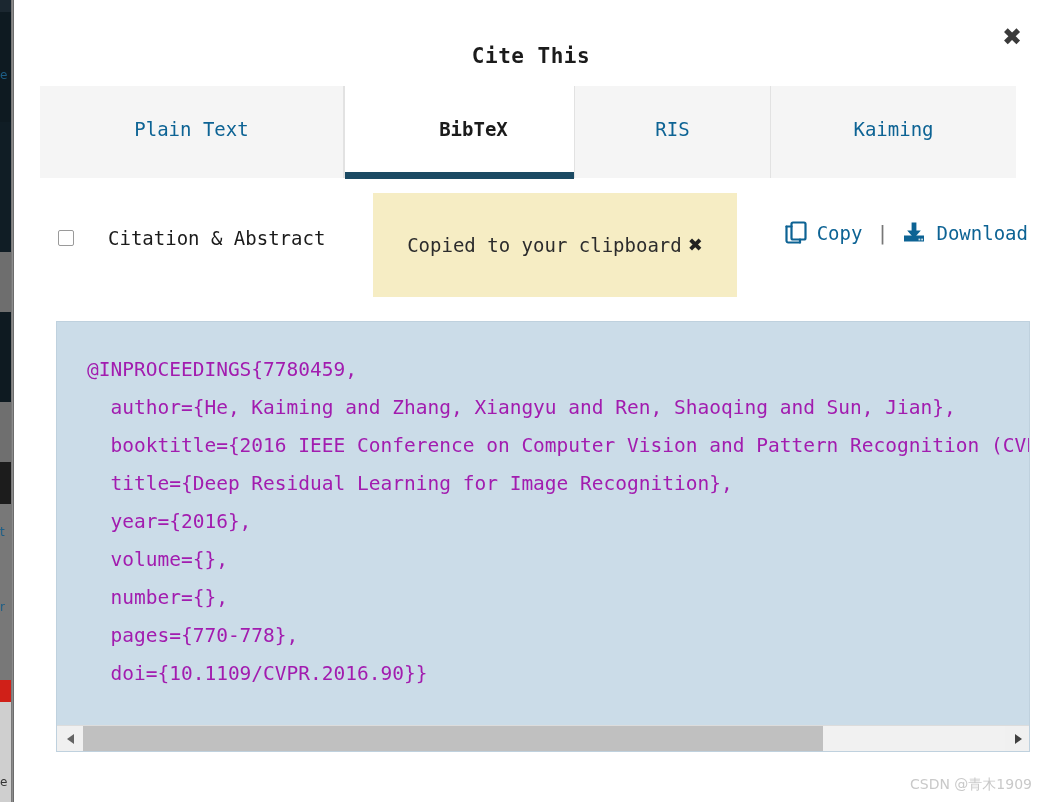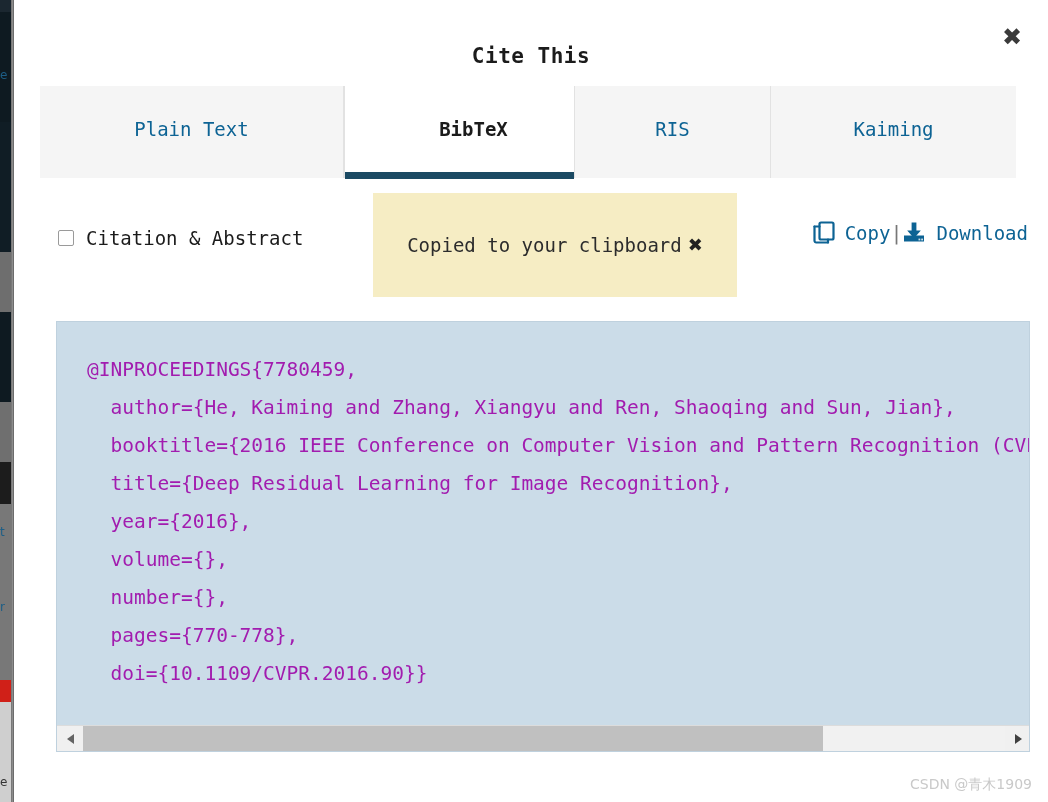--- a/index.html
+++ b/index.html
@@ -96,41 +96,41 @@
     position: absolute; left: 18px; top: 42px;
     display: flex; align-items: center; gap: 12px;
     cursor: pointer;
   }
   .cb {
     width: 16px; height: 16px;
     border: 1px solid #9a9a9a; border-radius: 2px;
     background: #fff; display: inline-block;
   }
   #citation-abstract-label {
-    font-size: 19px; color: #1b1b1b;
+    font-size: 19px; color: #1b1b1b; margin-left: 22px;
   }
 
   #copy-toast {
     position: absolute; left: 333px; top: 8px;
     width: 364px; height: 104px;
     background: #f6edc4;
     display: flex; flex-direction: row;
     align-items: center; justify-content: center;
     gap: 6px;
   }
   #copy-toast-text { font-size: 19px; color: #2c2c2c; }
   #copy-toast-close {
     font-size: 18px; color: #222; cursor: pointer; line-height: 1;
     font-family: "DejaVu Sans", "Liberation Sans", sans-serif;
     font-weight: bold;
   }
 
   #copy-download {
     position: absolute; right: 2px; top: 36px;
-    display: flex; align-items: center; 
+    display: flex; align-items: center; gap: 14px;
     font-size: 19px; color: #0d6394;
   }
   #copy-download .act {
     display: flex; align-items: center; gap: 10px; cursor: pointer;
   }
   #copy-download .sep { color: #777; font-size: 20px; }
   .ico { display: inline-flex; align-items: center; }
 
   
   #citation-box {

